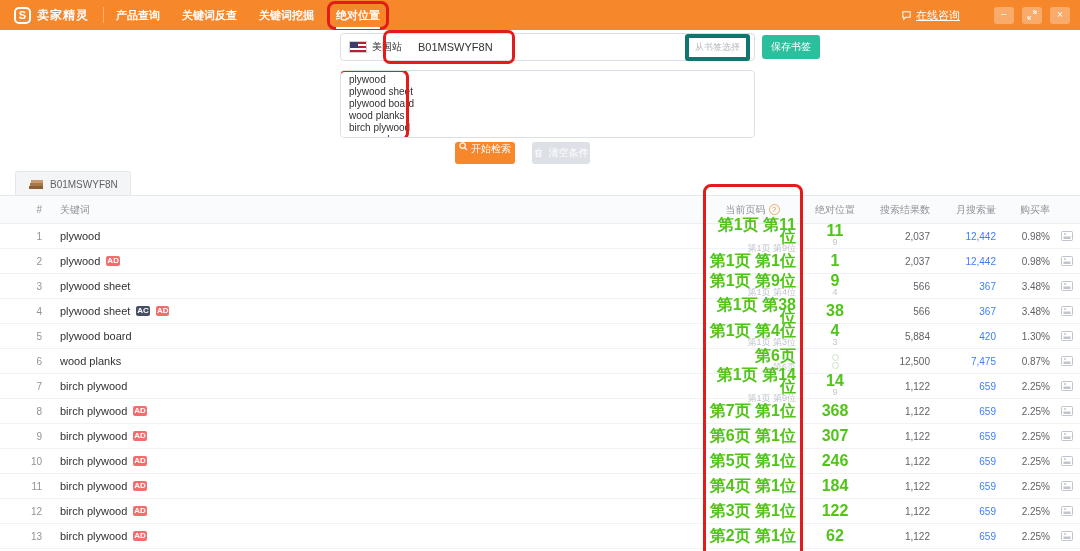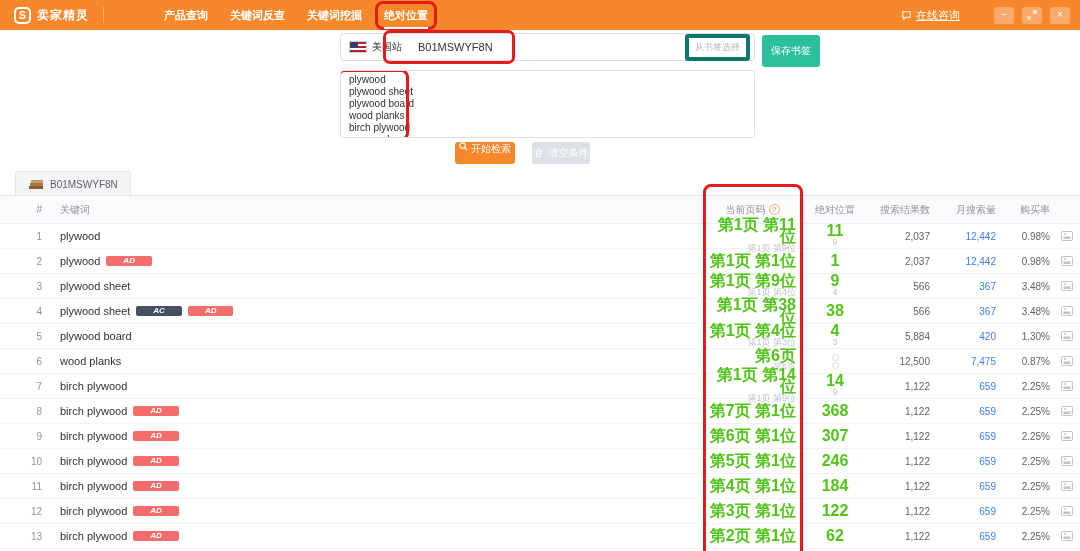--- a/index.html
+++ b/index.html
@@ -8,21 +8,21 @@
   .page { position:relative; width:1080px; height:551px; background:#fff; }
 
   
   .topbar { position:absolute; left:0; top:0; width:1080px; height:30px;
     background:#f7872b; display:flex; align-items:center; }
   .brand { display:flex; align-items:center; gap:6px; padding:0 14px; height:30px; }
   .logo-badge { width:17px; height:17px; border:2px solid #fff; border-radius:5px;
     color:#fff; font-weight:bold; font-size:11px; line-height:13px; text-align:center; }
   .brand-name { color:#fff; font-size:12px; font-weight:bold; letter-spacing:1px; }
   .topbar-divider { width:1px; height:16px; background:rgba(255,255,255,.35); margin-right:12px; }
-  .nav { display:flex; align-items:center; gap:22px;margin-left:48px; }
+  .nav { display:flex; align-items:center; gap:22px; }
   .nav-item { color:#fff; font-size:11px; font-weight:bold; cursor:pointer; position:relative;
     padding:2px 0; }
   .nav-item.active::before { content:""; position:absolute; inset:-5px -9px; border:3px solid #e31b1b;
     border-radius:8px; pointer-events:none; }
   .nav-item.active::after { content:""; position:absolute; left:0; right:0; bottom:-4px;
     height:2px; background:#fff; }
   .topbar-right { margin-left:auto; display:flex; align-items:center; gap:8px; padding-right:10px; }
   .online { display:flex; align-items:center; gap:4px; color:#fff; font-size:11px;
     text-decoration:underline; cursor:pointer; margin-right:26px; }
   .winbtn { width:20px; height:17px; background:rgba(255,255,255,.3); border-radius:3px;
@@ -34,21 +34,21 @@
     border:1px solid #dcdfe6; border-radius:4px; background:#fff; display:flex; align-items:center; }
   .flag { position:relative; width:18px; height:12px; margin-left:8px; flex:0 0 auto;
     background:repeating-linear-gradient(#b22234 0 2px, #fff 2px 4px); border:1px solid #d0d0d0; }
   .flag::before { content:""; position:absolute; left:0; top:0; width:8px; height:6px; background:#3c3b6e; }
   .site-label { font-size:10px; color:#303133; margin-left:5px; }
   .asin-value { font-size:11px; color:#303133; margin-left:16px; }
   .from-bookmark { margin-left:auto; margin-right:4px; border:4px solid #0f766e; border-radius:3px;
     color:#b3b7bf; font-size:9px; padding:3px 6px; cursor:pointer; background:#fff; }
   .anno-input { position:absolute; left:42px; top:-4px; width:132px; height:34px;
     border:3px solid #e31b1b; border-radius:7px; pointer-events:none; z-index:5; }
-  .save-btn { position:absolute; left:762px; top:35px; width:58px; height:32px; background:#2bbf9e;
+  .save-btn { position:absolute; left:762px; top:35px; width:58px; height:24px; background:#2bbf9e;
     border:none; border-radius:3px; color:#fff; font-size:10px; cursor:pointer; }
   .kw-box { position:absolute; left:340px; top:70px; width:415px; height:68px;
     border:1px solid #dcdfe6; border-radius:4px; overflow:hidden; }
   .kw-box textarea { width:100%; height:100%; border:none; resize:none; outline:none;
     font-family:"Liberation Sans", sans-serif; font-size:10px; line-height:12px;
     color:#303133; padding:3px 8px; overflow:hidden; }
   .anno-textarea { position:absolute; left:-4px; top:-2px; width:72px; height:72px;
     border:3px solid #e31b1b; border-radius:8px; pointer-events:none; z-index:5; }
   .btn-search { position:absolute; left:455px; top:142px; width:60px; height:22px; background:#f7872b;
     border:none; border-radius:3px; color:#fff; font-size:10px; cursor:pointer;
@@ -75,21 +75,21 @@
   .c-kw    { width:655px; padding-left:10px; display:flex; align-items:center; gap:6px; }
   .c-page  { width:95px;  text-align:right; padding-right:4px; }
   .c-abs   { width:70px;  text-align:center; }
   .c-res   { width:60px;  text-align:right; padding-right:0; color:#606266; font-size:10px; }
   .c-vol   { width:70px;  text-align:right; padding-right:4px; font-size:10px; }
   .c-rate  { width:54px;  text-align:right; padding-right:4px; color:#606266; font-size:10px; }
   .c-icon  { width:26px;  text-align:center; }
   .thead .c-page { text-align:center; padding-right:0; display:flex; align-items:center;
     justify-content:center; gap:3px; }
   .kw-text { font-size:11px; color:#303133; }
-  .badge { font-size:8px; font-weight:bold; color:#fff; border-radius:2px; padding:1px 17px; line-height:1;font-style:italic; }
+  .badge { font-size:8px; font-weight:bold; color:#fff; border-radius:2px; padding:1px 1px; line-height:1; }
   .badge-ad { background:#f56c6c; }
   .badge-ac { background:#474f63; }
   .line1 { font-size:16px; color:#52c41a; font-weight:bold; line-height:12px; }
   .line2 { font-size:9px;  color:#c0c4cc; line-height:11px; }
   .c-abs .line1 { font-weight:bold; }
   .vol-link { color:#3d7eff; cursor:pointer; }
   .help-icon { display:inline-block; width:11px; height:11px; border:1px solid #f3a95f;
     border-radius:50%; color:#f7872b; font-size:8px; line-height:10px; text-align:center; cursor:pointer; }
   .circle { width:7px; height:7px; border:1px solid #cde3c8; border-radius:50%; margin:1px auto; }
   .snap-icon { display:inline-block; cursor:pointer; }

